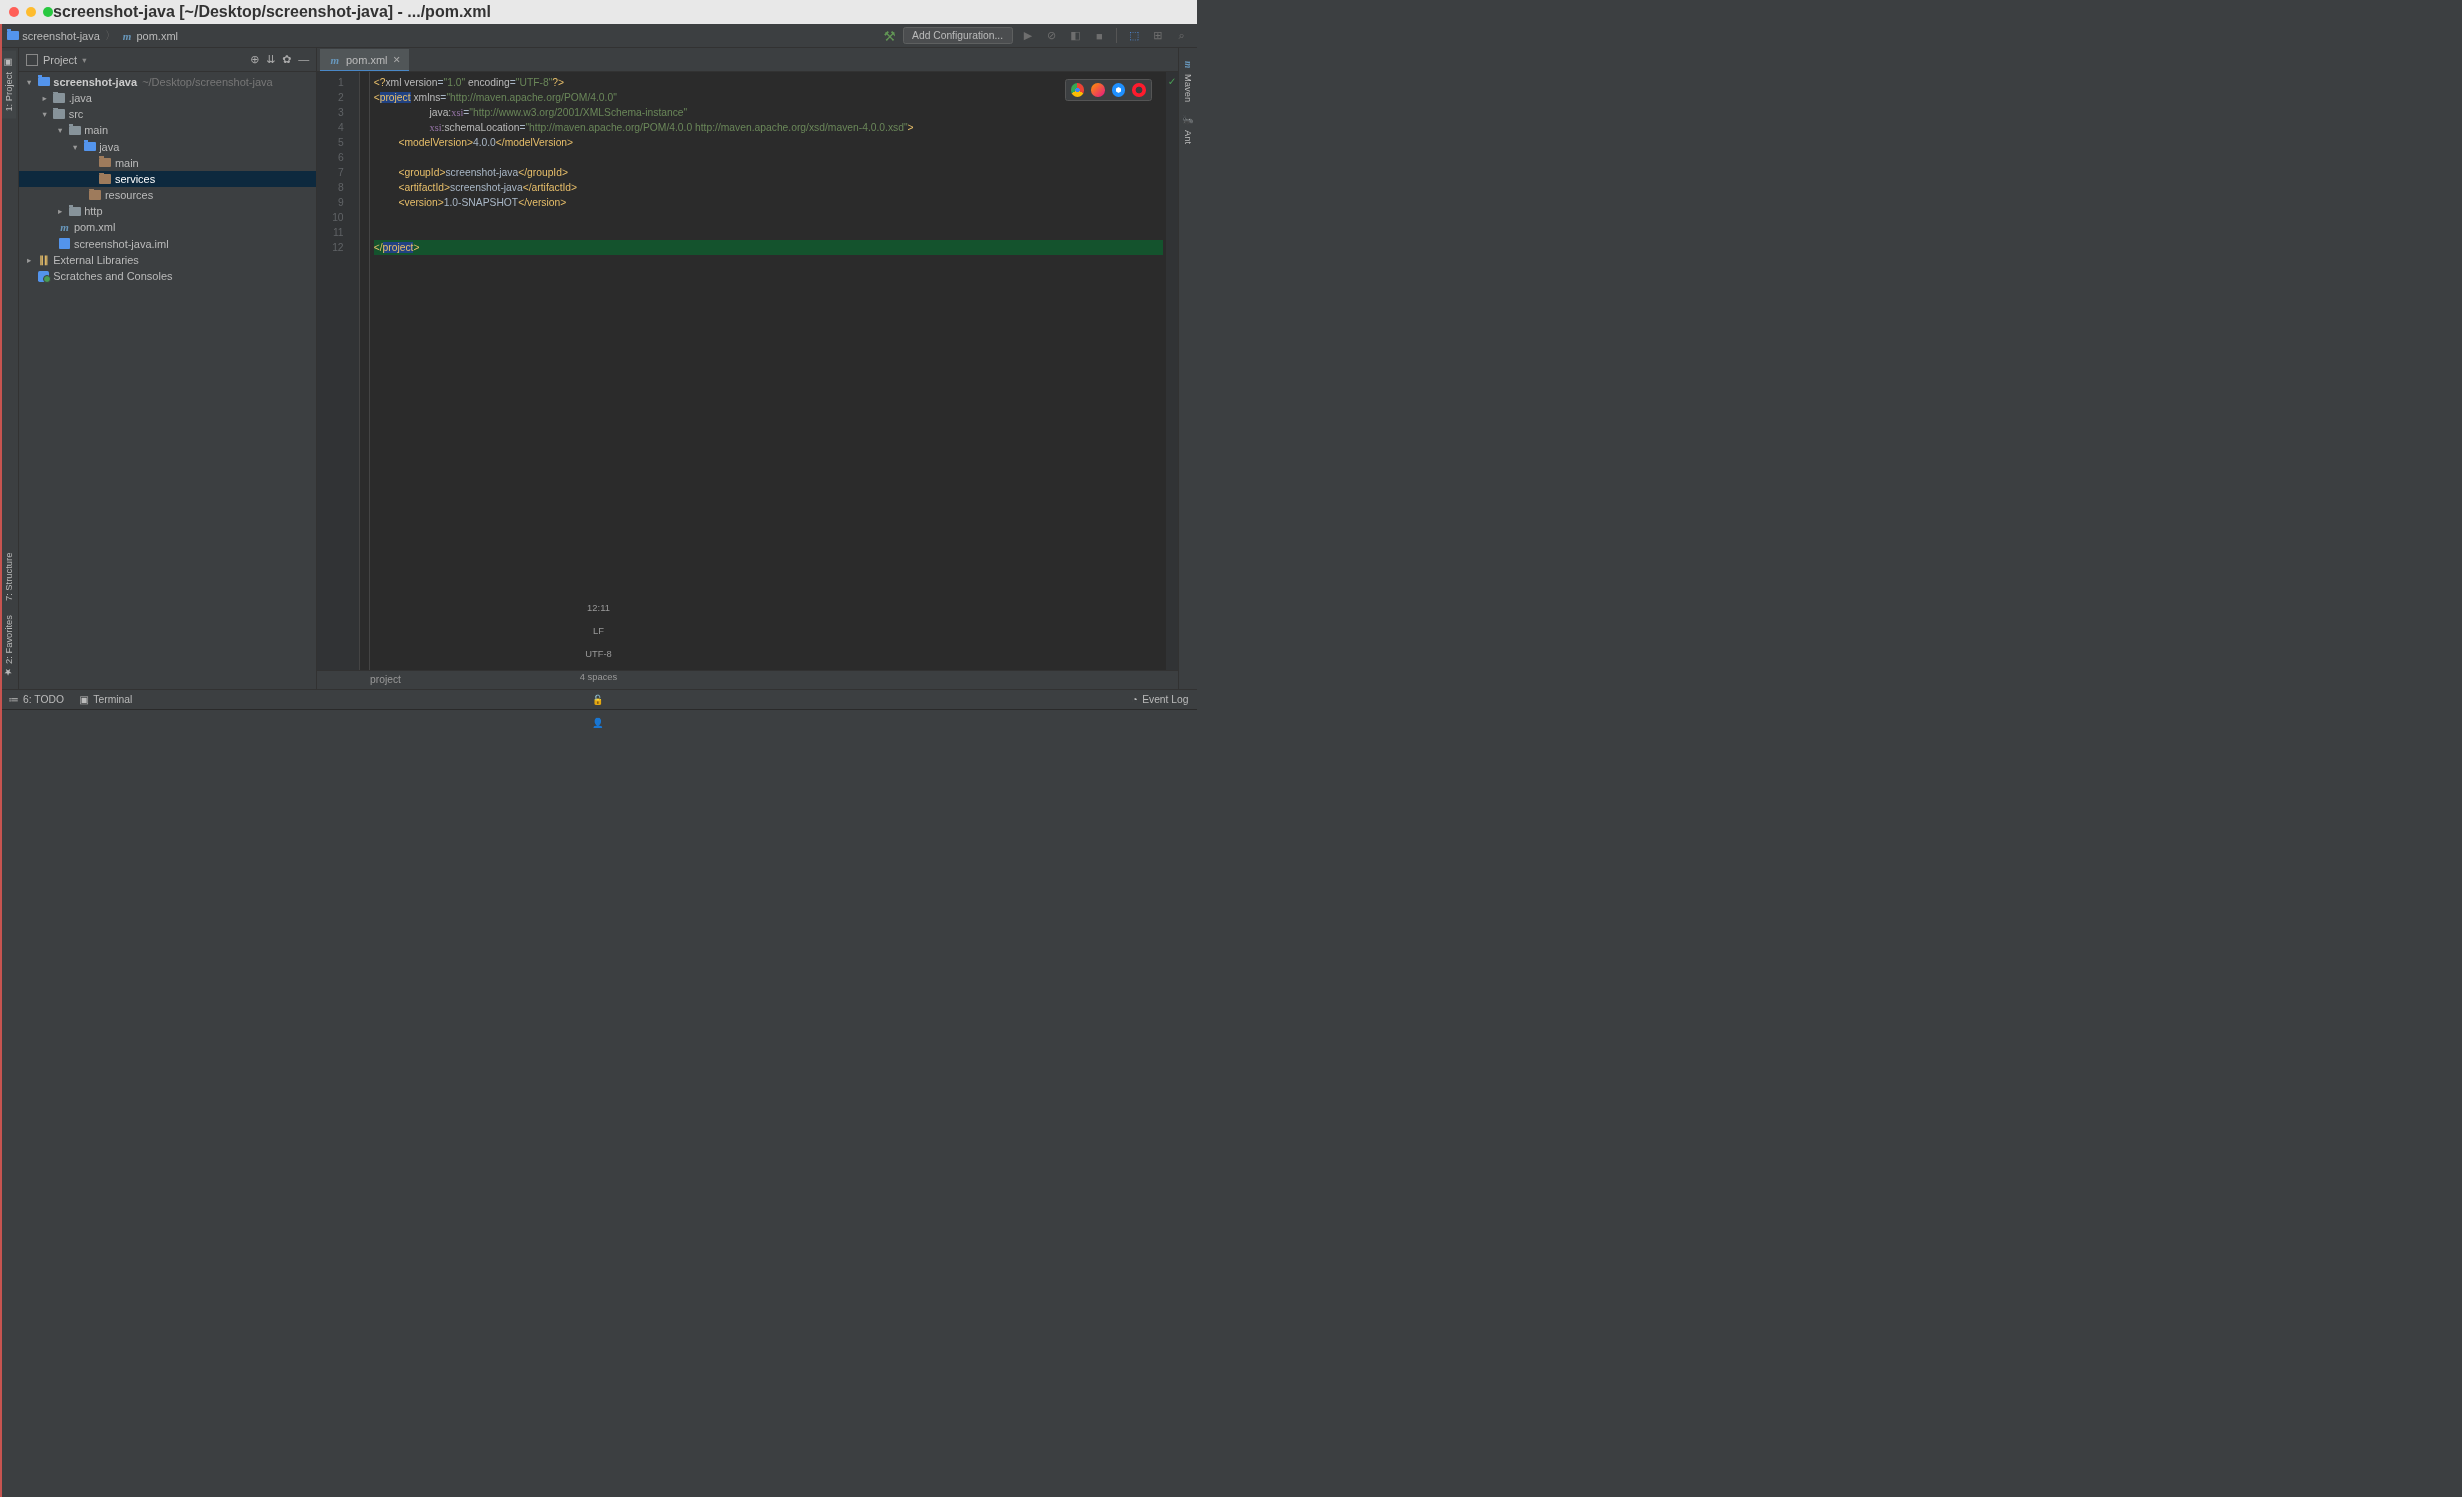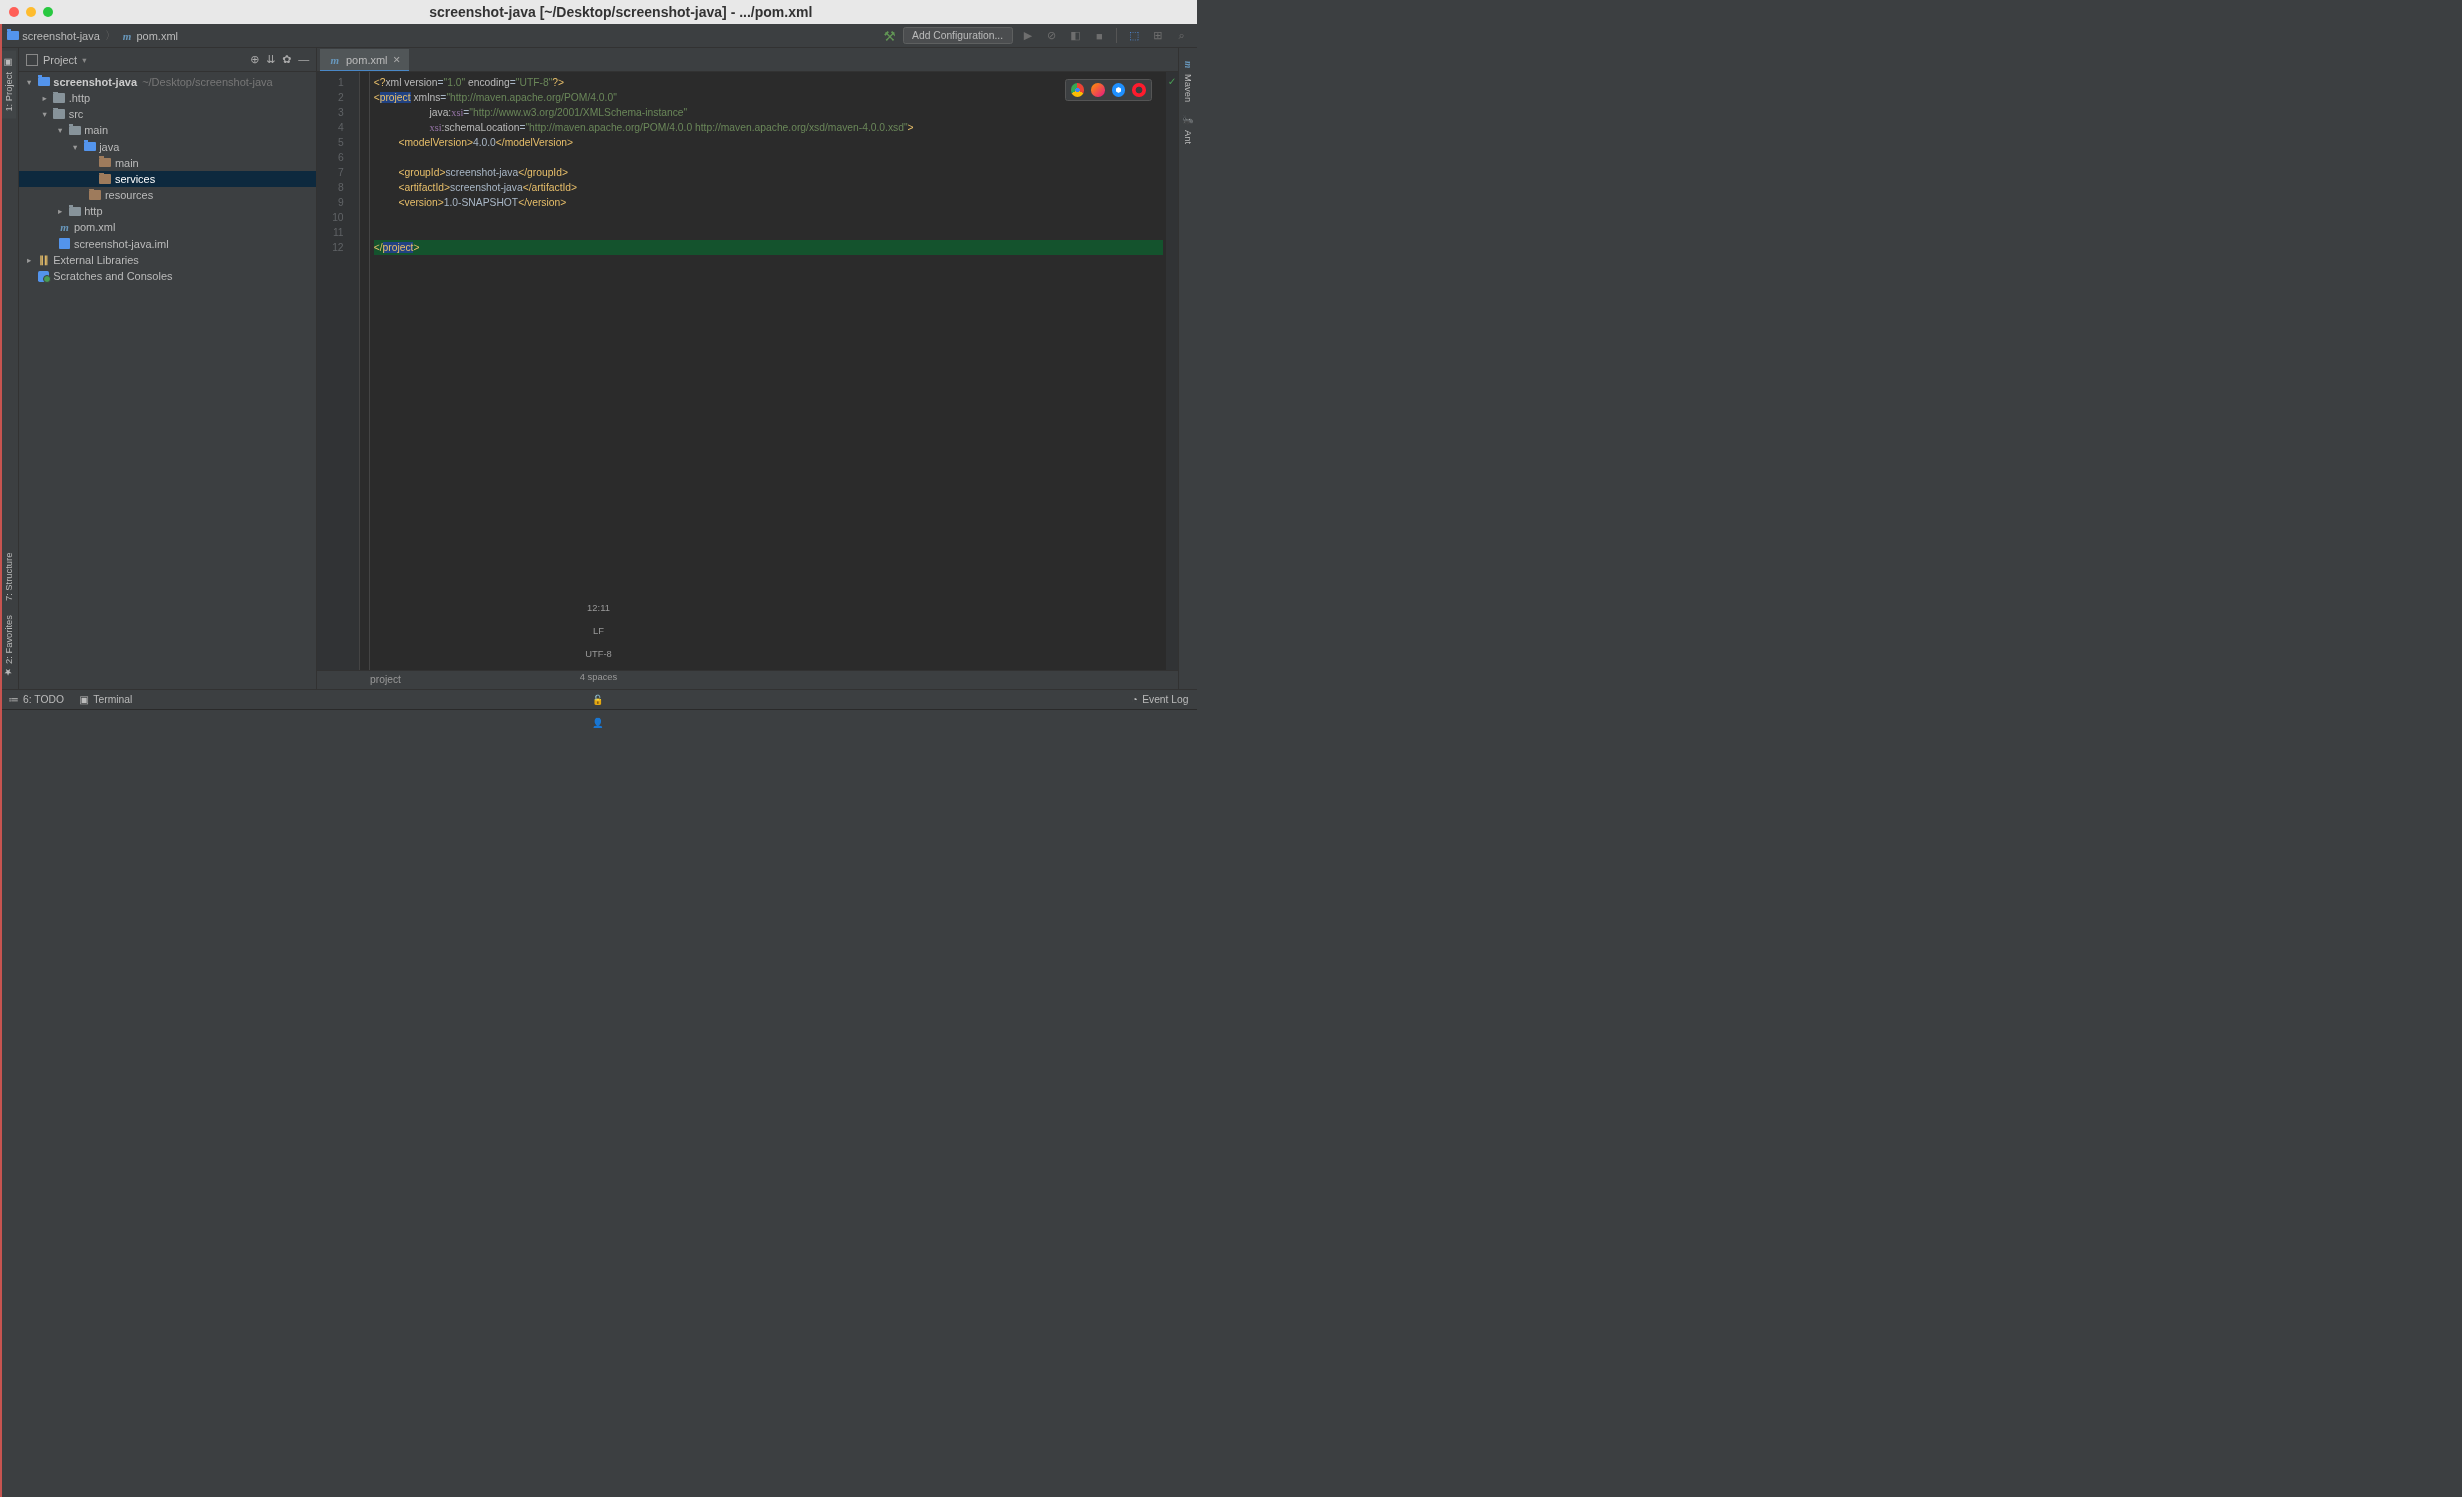--- a/index.html
+++ b/index.html
@@ -4,21 +4,21 @@
 <style>
 * { margin: 0; padding: 0; box-sizing: border-box; font-family: -apple-system, BlinkMacSystemFont, "Segoe UI", sans-serif; }
 body { background: #3c3f41; color: #bbb; font-size: 11px; overflow: hidden; width: 1197px; height: 728px; }
 
 .titlebar { height: 24px; background: #e8e8e8; display: flex; align-items: center; padding: 0 8.5px; }
 .traffic-lights { display: flex; gap: 6.8px; }
 .traffic-light { width: 10.3px; height: 10.3px; border-radius: 50%; }
 .tl-red { background: #ff5f57; }
 .tl-yellow { background: #febc2e; }
 .tl-green { background: #28c840; }
-.title { flex: 1; text-align: center; color: #333; font-size: 14px; font-weight: bold; }
+.title { flex: 1; text-align: left; color: #333; font-size: 16px; font-weight: bold; }
 
 .toolbar-row { height: 24px; background: #3c3f41; border-bottom: 0.9px solid #323232; display: flex; align-items: center; padding: 0 6.8px; }
 .breadcrumb { display: flex; align-items: center; gap: 5.1px; flex: 1; }
 .breadcrumb-item { display: flex; align-items: center; gap: 3.4px; }
 .breadcrumb-sep { color: #666; }
 .folder-icon-sm { width: 12px; height: 9.4px; background: #5394ec; border-radius: 0.9px; display: inline-block; position: relative; }
 .folder-icon-sm::before { content: ''; position: absolute; top: -1.7px; left: 0; width: 4.3px; height: 1.7px; background: #5394ec; }
 .m-icon { width: 12px; height: 12px; color: #6897bb; font-weight: bold; font-style: italic; font-family: serif; display: inline-flex; align-items: center; justify-content: center; }
 .toolbar-right { display: flex; align-items: center; gap: 6.8px; }
 .hammer-icon { color: #629755; font-size: 13.7px; }
@@ -172,21 +172,21 @@
             <span class="folder-icon blue"></span>
           </span>
         <span class="tree-label bold">screenshot-java</span>
         <span class="tree-hint">~/Desktop/screenshot-java</span>
       </div>
       <div class="tree-row" style="padding-left:20.5px">
         <span class="tree-arrow">▸</span>
         <span class="tree-icon">
             <span class="folder-icon"></span>
           </span>
-        <span class="tree-label">.http</span>
+        <span class="tree-label">.java</span>
       </div>
       <div class="tree-row" style="padding-left:20.5px">
         <span class="tree-arrow">▾</span>
         <span class="tree-icon">
             <span class="folder-icon"></span>
           </span>
         <span class="tree-label">src</span>
       </div>
       <div class="tree-row" style="padding-left:36px">
         <span class="tree-arrow">▾</span>

